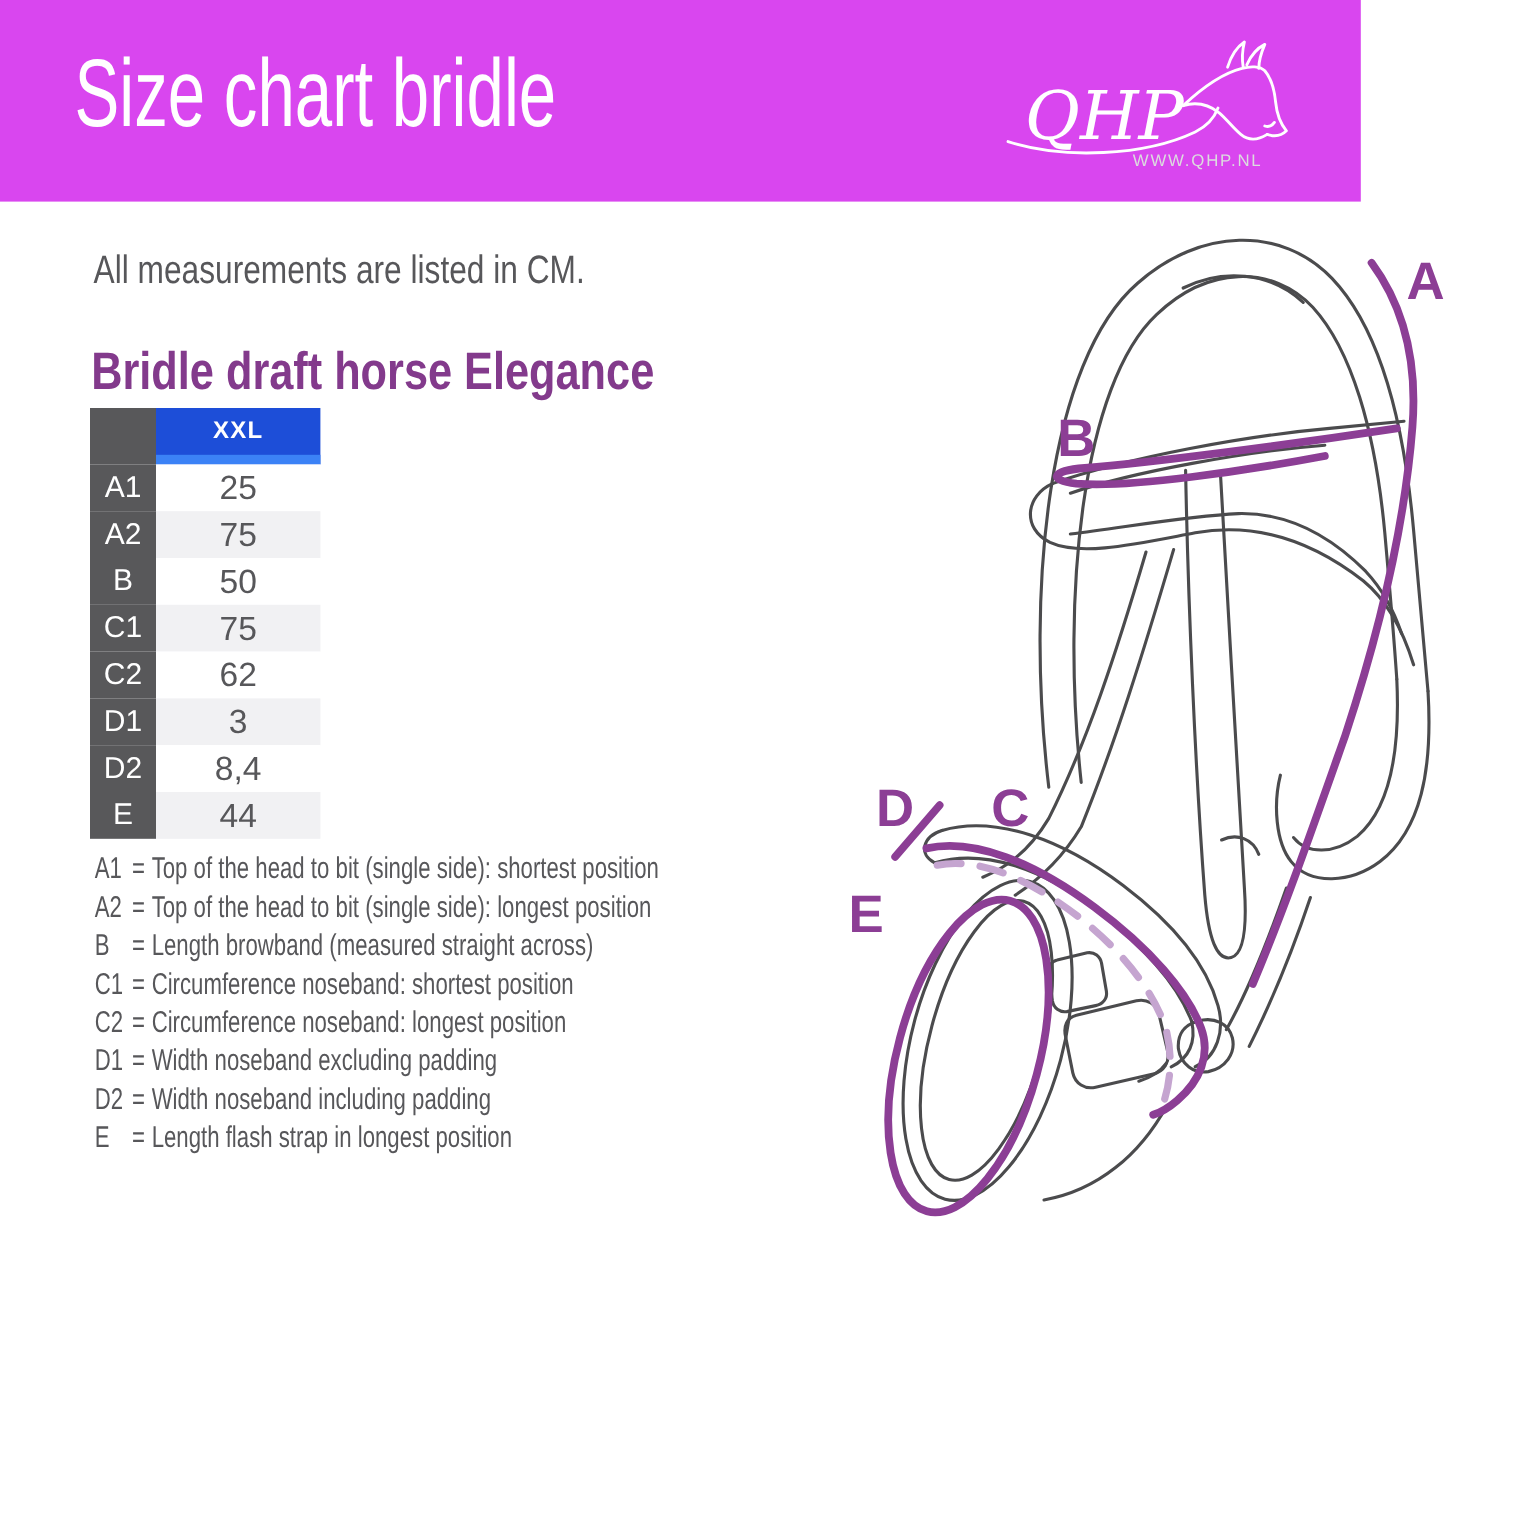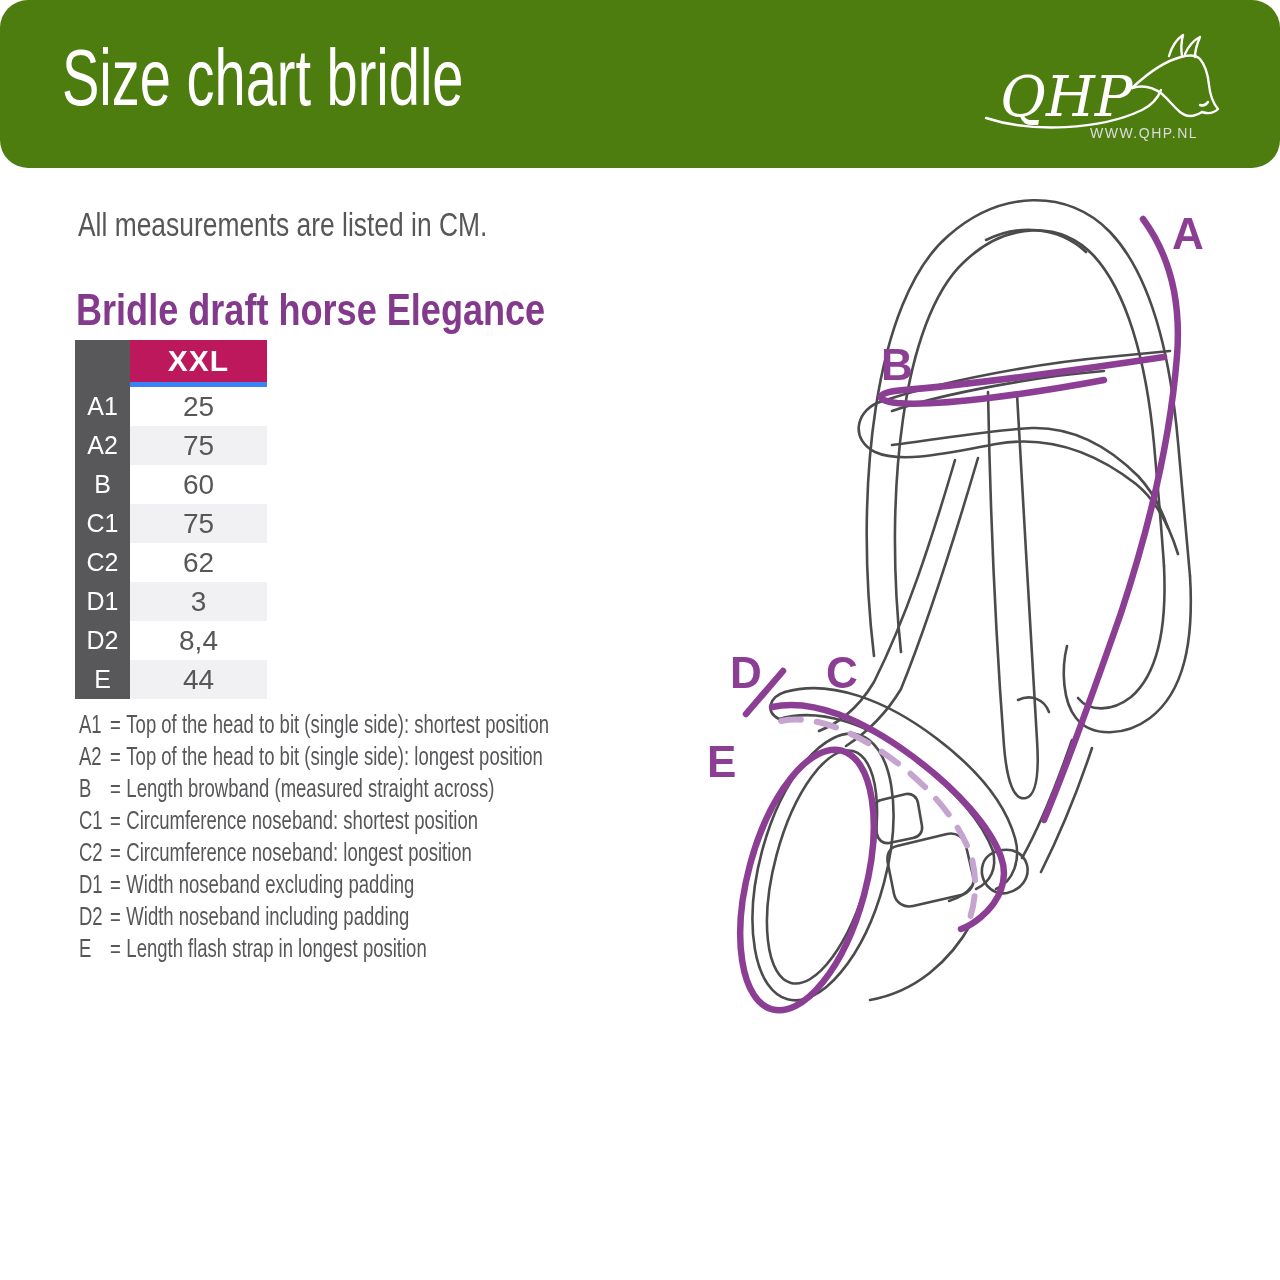--- a/index.html
+++ b/index.html
@@ -1,35 +1,35 @@
 <!DOCTYPE html>
 <html><head>
 <meta charset="utf-8">
 <style>
   html,body{margin:0;padding:0;background:#fff;}
   .page{position:relative;width:1280px;height:1280px;background:#ffffff;overflow:hidden;
         font-family:"Liberation Sans",sans-serif;}
   
-  .banner{position:absolute;left:0;top:0;width:1280px;height:168px;background:#4d7c0f;border-radius:28px;}
+  .banner{position:absolute;left:0;top:0;width:1134px;height:168px;background:#d946ef;}
   .banner h1{position:absolute;left:62px;top:38px;margin:0;color:#ffffff;font-size:80px;
              font-weight:400;line-height:1;transform:scaleX(0.70);transform-origin:left top;
              letter-spacing:0px;white-space:nowrap;}
   .logo-svg{position:absolute;right:58px;top:32px;}
   
   .note{position:absolute;left:78px;top:206px;margin:0;color:#57575a;font-size:33px;line-height:1.15;
         transform:scaleX(0.80);transform-origin:left top;white-space:nowrap;}
   .heading{position:absolute;left:76px;top:288px;margin:0;color:#833a8c;font-size:44px;font-weight:700;
            line-height:1;transform:scaleX(0.82);transform-origin:left top;white-space:nowrap;}
   
   .size-table{position:absolute;left:75px;top:340px;width:192px;}
   .thead{display:flex;height:47px;}
   .thead .corner{width:55px;background:#58585a;}
-  .thead .sizehdr{width:137px;background:#be185d;color:#ffffff;font-size:30px;font-weight:600;
+  .thead .sizehdr{width:137px;background:#1d4ed8;color:#ffffff;font-size:20px;font-weight:600;
                   letter-spacing:1px;display:flex;align-items:center;justify-content:center;
-                  border-bottom:5px solid #3b82f6;box-sizing:border-box;}
+                  border-bottom:8px solid #3b82f6;box-sizing:border-box;}
   .trow{display:flex;height:39px;}
   .rlabel{width:55px;background:#58585a;color:#ffffff;font-size:25px;
           display:flex;align-items:center;justify-content:center;}
   .rvalue{width:137px;color:#57575a;font-size:28px;
           display:flex;align-items:center;justify-content:center;background:#ffffff;}
   #table-rows .trow:nth-child(even) .rvalue{background:#f1f1f3;}
   
   .legend{position:absolute;left:79px;top:708px;margin:0;padding:0;list-style:none;
           transform:scaleX(0.74);transform-origin:left top;}
   .legend li{display:flex;height:32px;align-items:center;color:#57575a;font-size:25px;white-space:nowrap;}
@@ -79,21 +79,21 @@
         <div class="trow">
           <div class="rlabel">A1</div>
           <div class="rvalue">25</div>
         </div>
         <div class="trow">
           <div class="rlabel">A2</div>
           <div class="rvalue">75</div>
         </div>
         <div class="trow">
           <div class="rlabel">B</div>
-          <div class="rvalue">60</div>
+          <div class="rvalue">50</div>
         </div>
         <div class="trow">
           <div class="rlabel">C1</div>
           <div class="rvalue">75</div>
         </div>
         <div class="trow">
           <div class="rlabel">C2</div>
           <div class="rvalue">62</div>
         </div>
         <div class="trow">

